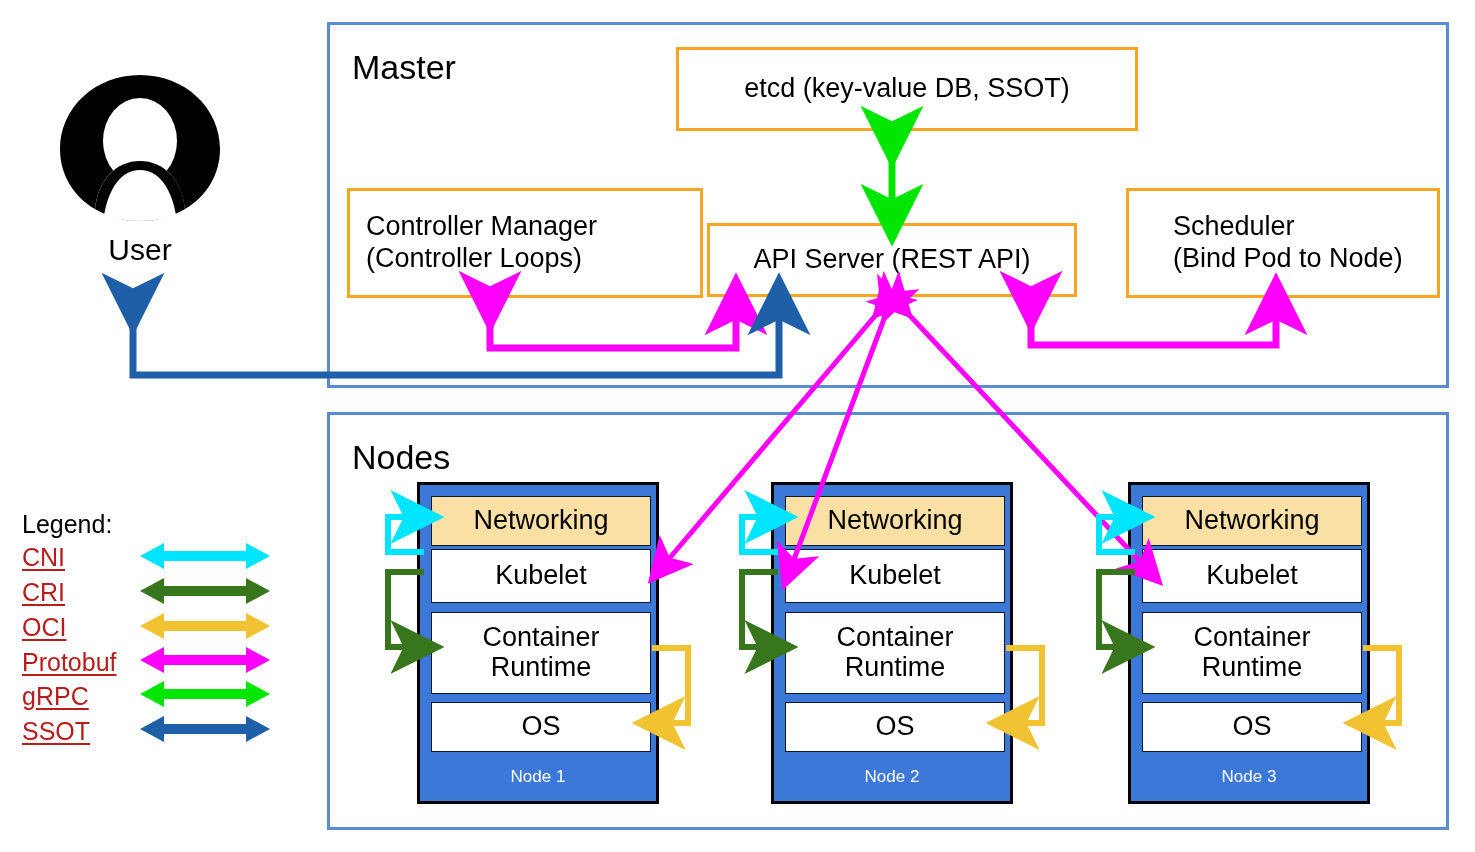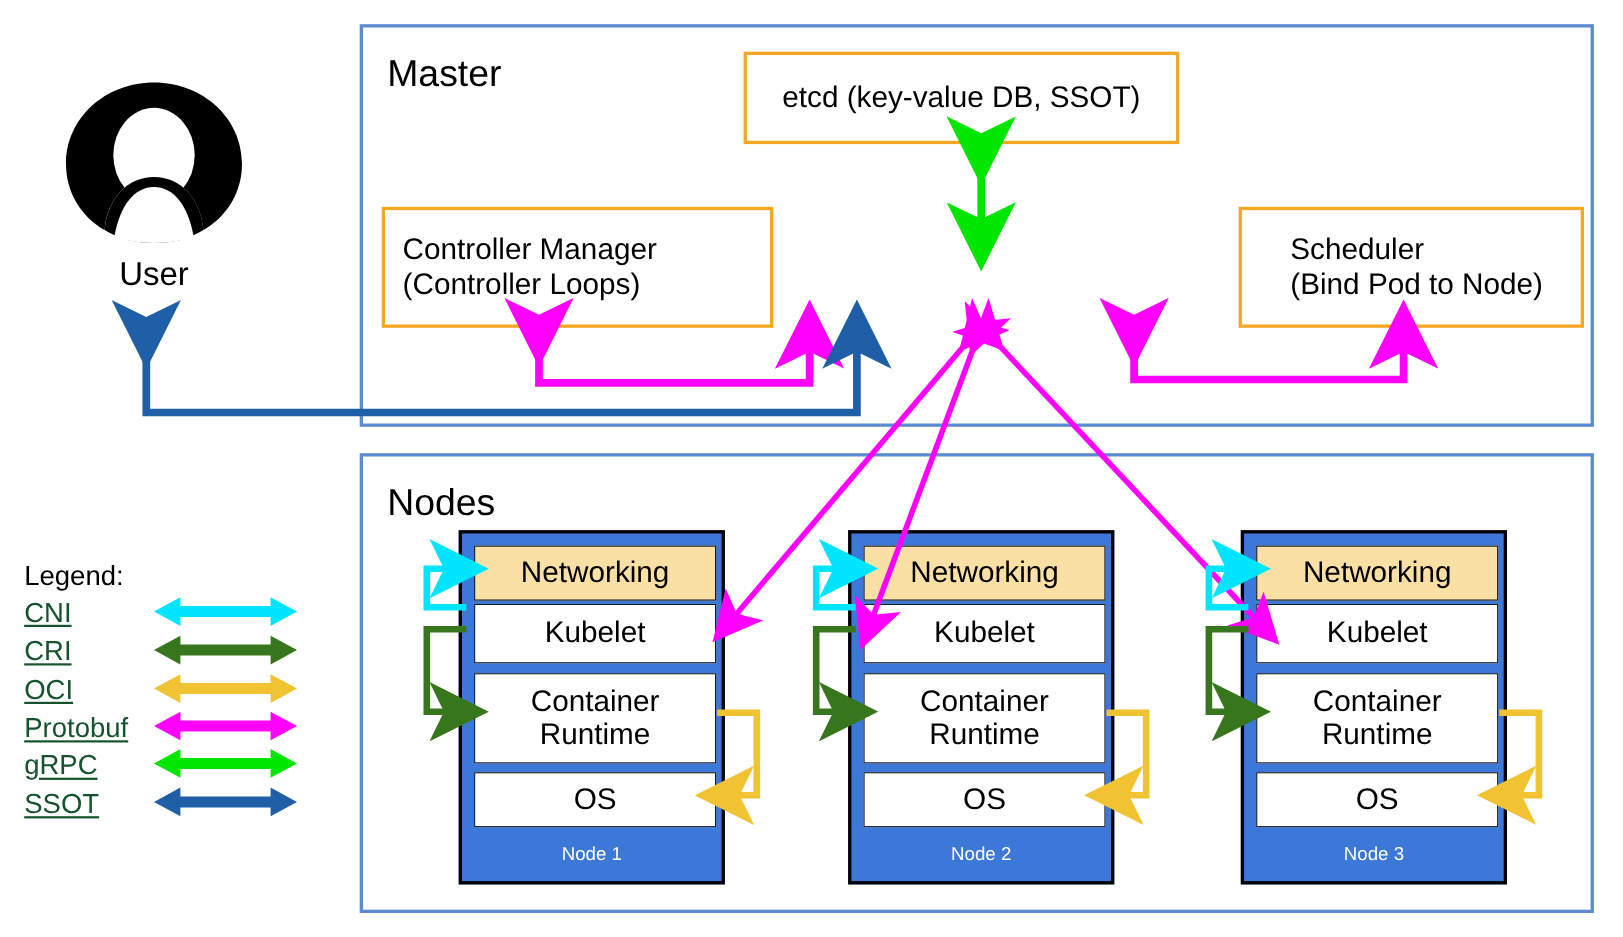--- a/index.html
+++ b/index.html
@@ -24,21 +24,21 @@
   .nrow.networking{background:#FBE0A5;}
   .nrow .nlabel{font-size:27px;line-height:1.1;color:#000;white-space:pre-line;}
   .node-name{position:absolute;left:0;right:0;text-align:center;color:#ffffff;font-size:17px;line-height:1;}
 
   
   .user-wrap{position:absolute;}
   .user-label{position:absolute;text-align:center;font-size:30px;color:#000;line-height:1;width:100%;}
 
   
   .legend-title{position:absolute;font-size:25px;color:#000;line-height:1;}
-  .legend-item{position:absolute;font-size:25px;line-height:1;color:#14532d;
+  .legend-item{position:absolute;font-size:25px;line-height:1;color:#b91c1c;
                text-decoration:underline;text-underline-offset:3px;cursor:pointer;white-space:nowrap;}
   .legend-arrow{position:absolute;}
 
   svg{overflow:visible;}
 </style>
 </head>
 <body>
 
 <div id="stage">
 
@@ -52,29 +52,32 @@
                C112 142 97 146 80 146 C63 146 48 142 35 134 Z" fill="#000"></path>
       <path d="M44 140 C49 112 62 95 80 95 C98 95 111 112 116 140
                C105 144 93 146 80 146 C67 146 55 144 44 140 Z" fill="#ffffff"></path>
     </svg>
     <div class="user-label" style="top:160px;">User</div>
   </div>
 
   <div class="group-box" style="left:327px;top:22px;width:1122px;height:366px;"></div>
   <div class="group-title" style="left:352px;top:50px;">Master</div>
 
-  <div class="mbox" style="left:676px;top:47px;width:396px;height:84px;justify-content:center;padding-left:0;">
+  <div class="mbox" style="left:676px;top:47px;width:462px;height:84px;justify-content:center;padding-left:0;">
     <span class="mlabel">etcd (key-value DB, SSOT)</span>
   </div>
 
   <div class="mbox" style="left:347px;top:188px;width:356px;height:110px;">
     <span class="mlabel">Controller Manager
 (Controller Loops)</span>
   </div>
 
+  <div class="mbox" style="left:707px;top:223px;width:370px;height:74px;justify-content:center;padding-left:0;">
+    <span class="mlabel">API Server (REST API)</span>
+  </div>
 
   <div class="mbox" style="left:1126px;top:188px;width:314px;height:110px;padding-left:44px;">
     <span class="mlabel">Scheduler
 (Bind Pod to Node)</span>
   </div>
 
   <div class="group-box" style="left:327px;top:412px;width:1122px;height:418px;"></div>
   <div class="group-title" style="left:352px;top:440px;">Nodes</div>
 
   <div class="node" style="left:417px;top:482px;width:242px;height:322px;">

